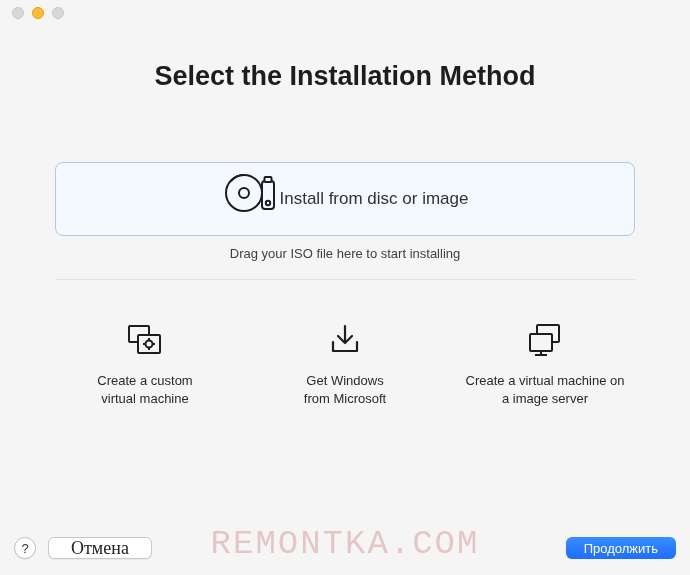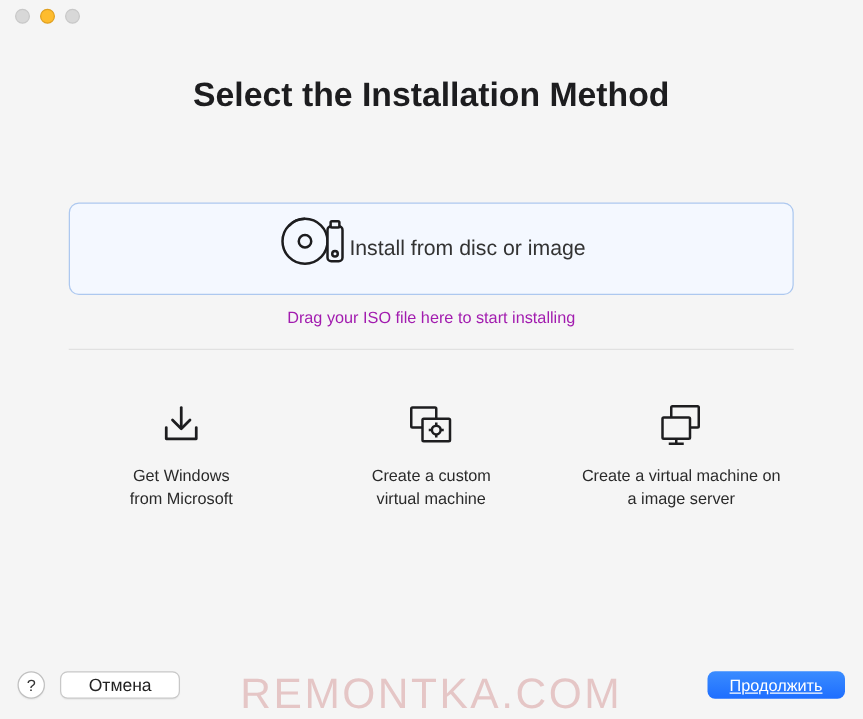--- a/index.html
+++ b/index.html
@@ -49,21 +49,21 @@
       cursor: pointer;
       text-align: right;
     }
     .drop-zone-label {
       font-size: 17px;
       color: #333;
     }
     .drop-hint {
       text-align: center;
       font-size: 13px;
-      color: #a21caf;
+      color: #404040;
       margin-top: 8px;
     }
     .divider {
       margin: 18px 55px 0 55px;
       border: none;
       border-top: 1px solid #e1e1e1;
     }
     .options-row {
       margin: 40px 55px 0 55px;
       display: flex;
@@ -114,43 +114,43 @@
       cursor: pointer;
       box-shadow: 0 1px 1px rgba(0,0,0,0.05);
     }
     .cancel-btn {
       margin-left: 12px;
       height: 22px;
       padding: 0 22px;
       border-radius: 6px;
       border: 1px solid #c8c8c8;
       background: #fff;
-      font-size: 14px;
+      font-size: 18px;
       color: #222;
       cursor: pointer;
       box-shadow: 0 1px 1px rgba(0,0,0,0.05);
+      font-family: Liberation Serif, serif;
     }
     .spacer { flex: 1; }
     .continue-btn {
       height: 22px;
       padding: 0 18px;
       border-radius: 6px;
       border: none;
       background: linear-gradient(#3a8cff, #1e6eff);
       color: #fff;
       font-size: 13px;
       cursor: pointer;
-      text-decoration: underline;
     }
     .watermark {
       position: absolute;
-      bottom: 0;
+      bottom: 12px;
       left: 50%;
       transform: translateX(-50%);
-      font-family: Liberation Sans, sans-serif;
+      font-family: Liberation Mono, monospace;
       font-size: 34px;
       color: rgba(180, 50, 50, 0.24);
       letter-spacing: 2px;
       pointer-events: none;
       white-space: nowrap;
     }
   </style>
 </head>
 <body>
 
@@ -174,51 +174,51 @@
     </svg>
   </span>
   <span class="drop-zone-label">Install from disc or image</span>
 </div>
 
 <div class="drop-hint">Drag your ISO file here to start installing</div>
 
 <hr class="divider">
 
 <div class="options-row">
-
-  <div class="option-card">
-    <span class="option-icon">
-      <svg width="32" height="34" viewBox="0 0 32 34" fill="none" stroke="#1d1d1f" stroke-width="2.2" stroke-linecap="round" stroke-linejoin="round">
-        <line x1="16" y1="3" x2="16" y2="19"></line>
-        <polyline points="9,13 16,20 23,13"></polyline>
-        <path d="M 4 19 L 4 28 L 28 28 L 28 19"></path>
-      </svg>
-    </span>
-    <span class="option-label">Get Windows
-from Microsoft</span>
-  </div>
 
   <div class="option-card">
     <span class="option-icon">
       <svg width="38" height="34" viewBox="0 0 38 34" fill="none" stroke="#1d1d1f" stroke-width="2">
         <rect x="3" y="3" width="20" height="16" rx="1"></rect>
         <rect x="12" y="12" width="22" height="18" rx="1" fill="#f5f5f5"></rect>
         <circle cx="23" cy="21" r="3.5"></circle>
         <line x1="23" y1="15" x2="23" y2="17.5"></line>
         <line x1="23" y1="24.5" x2="23" y2="27"></line>
         <line x1="17" y1="21" x2="19.5" y2="21"></line>
         <line x1="26.5" y1="21" x2="29" y2="21"></line>
       </svg>
     </span>
     <span class="option-label">Create a custom
 virtual machine</span>
   </div>
 
   <div class="option-card">
     <span class="option-icon">
+      <svg width="32" height="34" viewBox="0 0 32 34" fill="none" stroke="#1d1d1f" stroke-width="2.2" stroke-linecap="round" stroke-linejoin="round">
+        <line x1="16" y1="3" x2="16" y2="19"></line>
+        <polyline points="9,13 16,20 23,13"></polyline>
+        <path d="M 4 19 L 4 28 L 28 28 L 28 19"></path>
+      </svg>
+    </span>
+    <span class="option-label">Get Windows
+from Microsoft</span>
+  </div>
+
+  <div class="option-card">
+    <span class="option-icon">
       <svg width="38" height="36" viewBox="0 0 38 36" fill="none" stroke="#1d1d1f" stroke-width="2">
         <rect x="11" y="3" width="22" height="17" rx="1"></rect>
         <rect x="4" y="12" width="22" height="17" rx="1" fill="#f5f5f5"></rect>
         <line x1="15" y1="29" x2="15" y2="33"></line>
         <line x1="9" y1="33" x2="21" y2="33"></line>
       </svg>
     </span>
     <span class="option-label">Create a virtual machine on
 a image server</span>
   </div>

